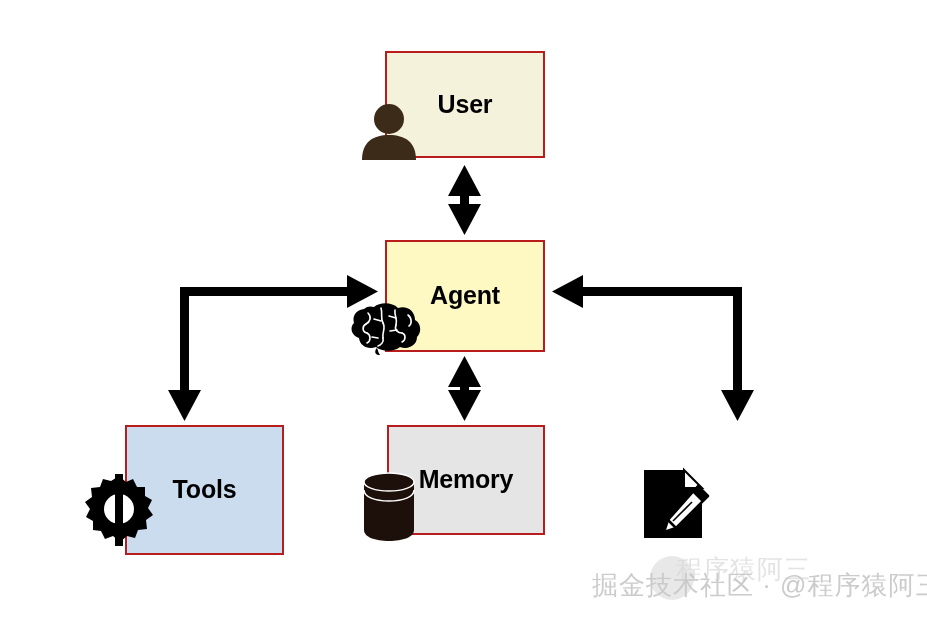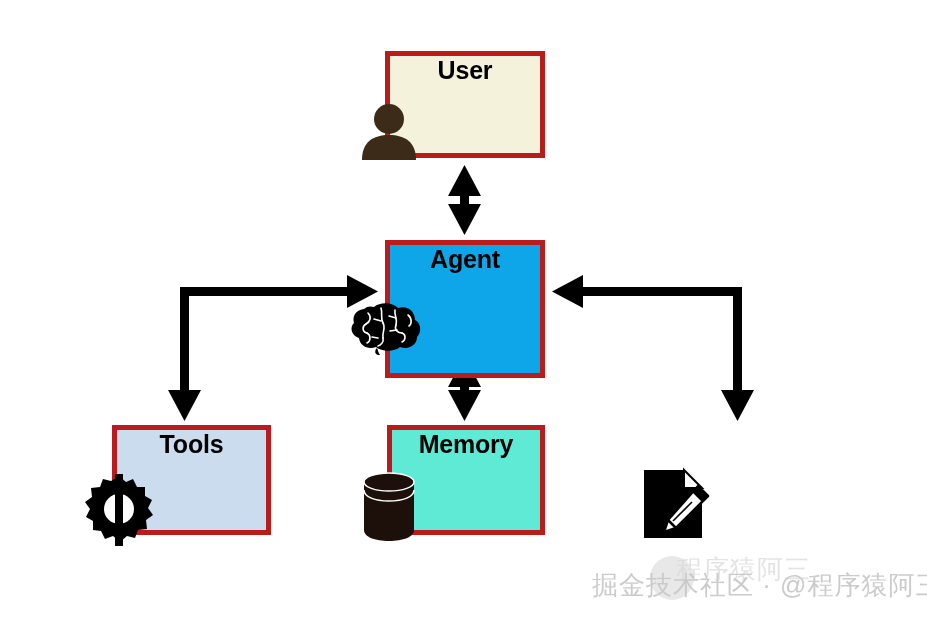--- a/index.html
+++ b/index.html
@@ -20,23 +20,23 @@
   .svg-layer {
     position: absolute;
     left: 0;
     top: 0;
     width: 927px;
     height: 618px;
   }
   .node {
     position: absolute;
     box-sizing: border-box;
-    border: 5px solid #b91c1c;
+    border: 2px solid #b91c1c;
     display: flex;
-    align-items: flex-start;
+    align-items: center;
     justify-content: center;
     text-align: center;
     z-index: 3;
   }
   .node-label {
     font-weight: bold;
     color: #000000;
     line-height: 1.18;
     letter-spacing: -0.2px;
   }
@@ -47,42 +47,42 @@
     height: 107px;
     background: #f5f2dc;
   }
   #node-user-request .node-label {
     font-size: 25px;
   }
   #node-agent {
     left: 385px;
     top: 240px;
     width: 160px;
-    height: 138px;
-    background: #0ea5e9;
+    height: 112px;
+    background: #fef9c3;
   }
   #node-agent .node-label {
     font-size: 25px;
   }
   #node-tools {
-    left: 112px;
+    left: 125px;
     top: 425px;
     width: 159px;
-    height: 110px;
+    height: 130px;
     background: #cbdcee;
   }
   #node-tools .node-label {
     font-size: 25px;
   }
   #node-memory {
     left: 387px;
     top: 425px;
     width: 158px;
     height: 110px;
-    background: #5eead4;
+    background: #e5e5e5;
   }
   #node-memory .node-label {
     font-size: 25px;
   }
   #node-planning {
     left: 660px;
     top: 425px;
     width: 160px;
     height: 110px;
     background: #cbdcee;

